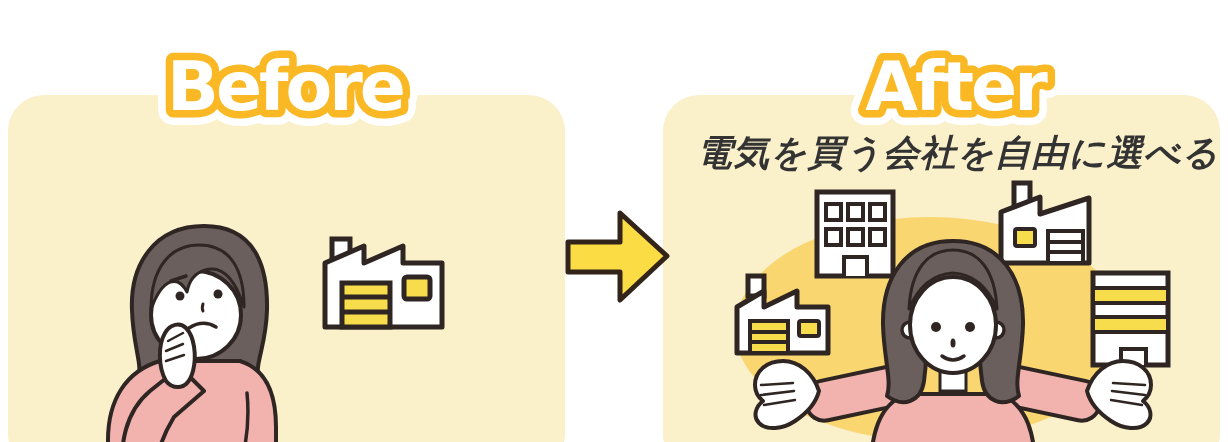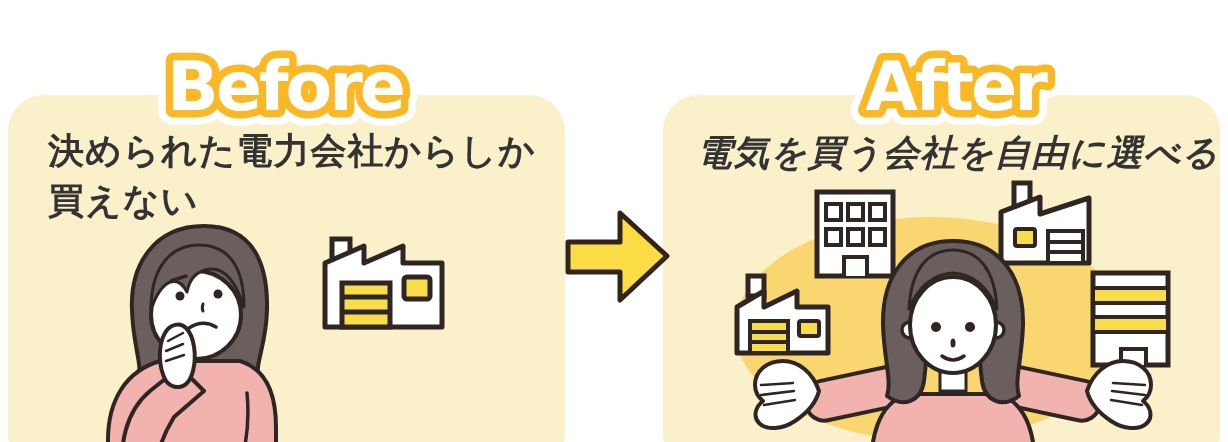--- a/index.html
+++ b/index.html
@@ -141,20 +141,16 @@
     <text class="title-text title-ring" x="175" y="70" text-anchor="middle">Before</text>
     <text class="title-text title-core" x="175" y="70" text-anchor="middle">Before</text>
   </svg>
 
   <svg class="title-svg" id="after-title-svg" width="350" height="100" viewBox="0 0 350 100">
     <text class="title-text title-halo" x="175" y="70" text-anchor="middle">After</text>
     <text class="title-text title-ring" x="175" y="70" text-anchor="middle">After</text>
     <text class="title-text title-core" x="175" y="70" text-anchor="middle">After</text>
   </svg>
 
-  <div class="panel-text" id="before-text">
-    <div>決められた電力会社からしか</div>
-    <div>買えない</div>
-  </div>
 
   <div class="panel-text" id="after-text">電気を買う会社を自由に選べる</div>
 
 </div>
 
 </body></html>

